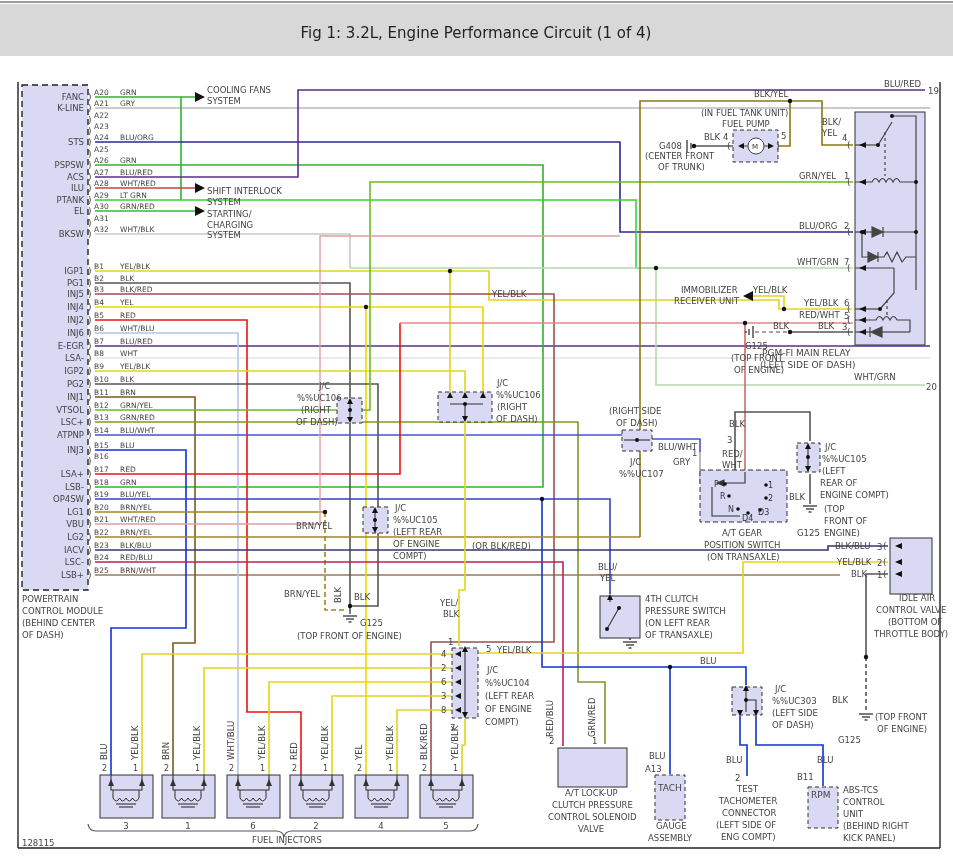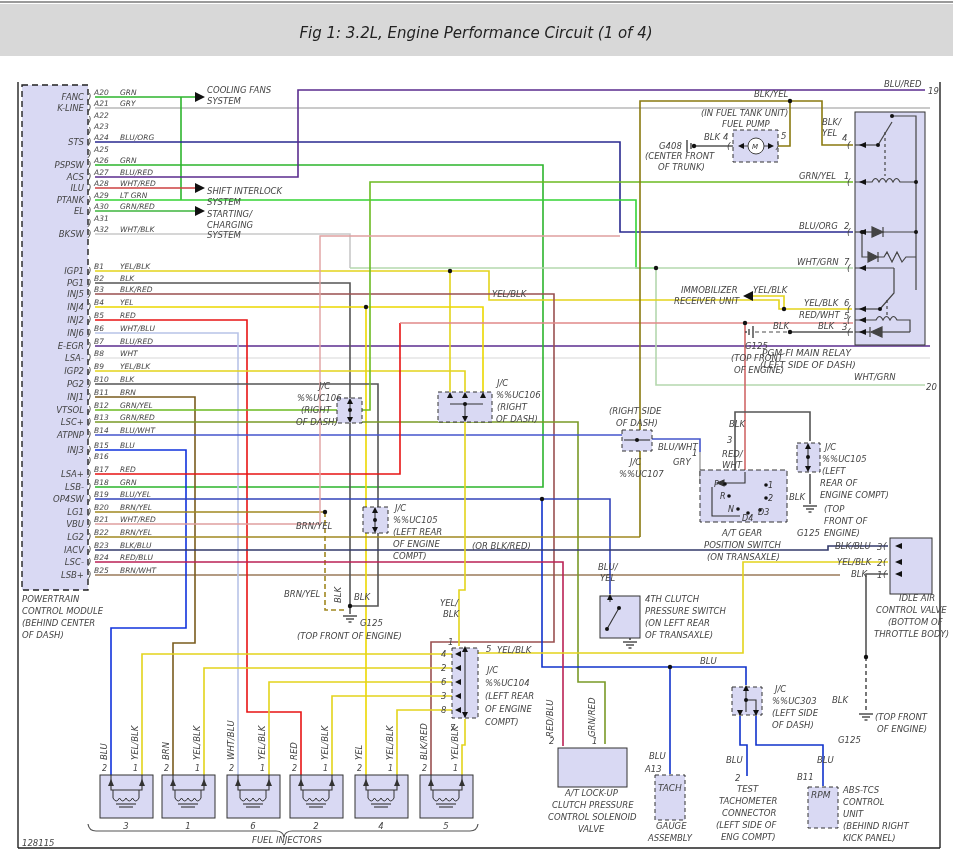--- a/index.html
+++ b/index.html
@@ -1,16 +1,16 @@
 <!DOCTYPE html>
 <html><head>
 <meta charset="utf-8">
 <style>
   html,body{margin:0;padding:0;background:#fff;font-family:"DejaVu Sans","Liberation Sans",sans-serif;}
-  #stage{position:relative;width:953px;height:862px;background:#fff;overflow:hidden;font-style:italic;}
+  #stage{position:relative;width:953px;height:862px;background:#fff;overflow:hidden;}
   svg text{font-family:"DejaVu Sans","Liberation Sans",sans-serif;}
 </style>
 </head>
 <body>
 
 <div id="stage">
 <svg id="diag" width="953" height="862" viewBox="0 0 953 862">
 
   <line x1="0" y1="2" x2="953" y2="2" stroke="#9a9a9a" stroke-width="2"></line>
   <rect x="0" y="4" width="953" height="52" fill="#d8d8d8"></rect>

